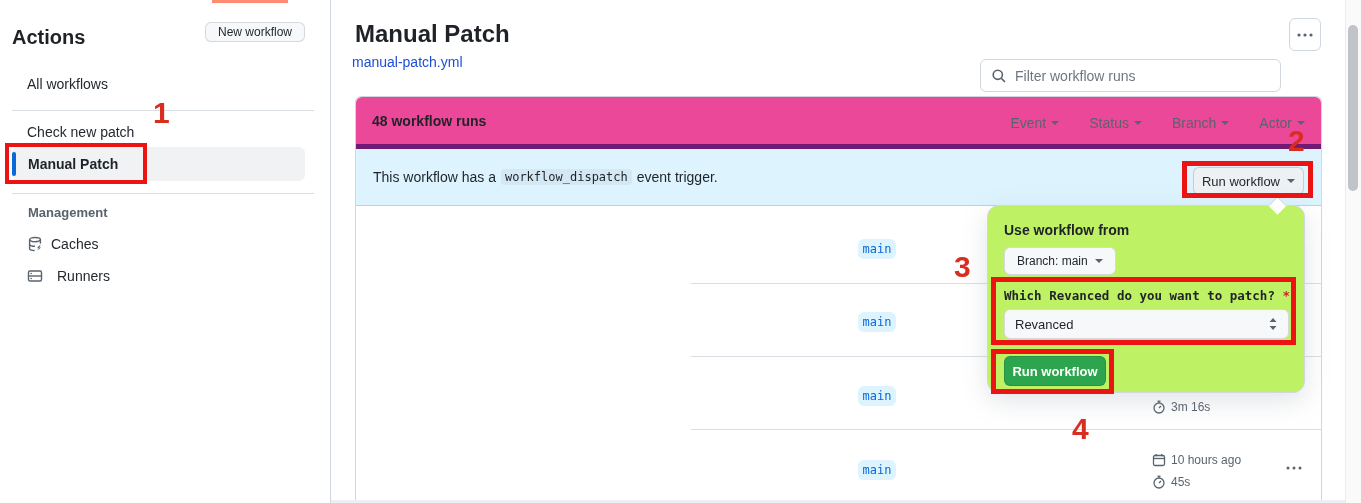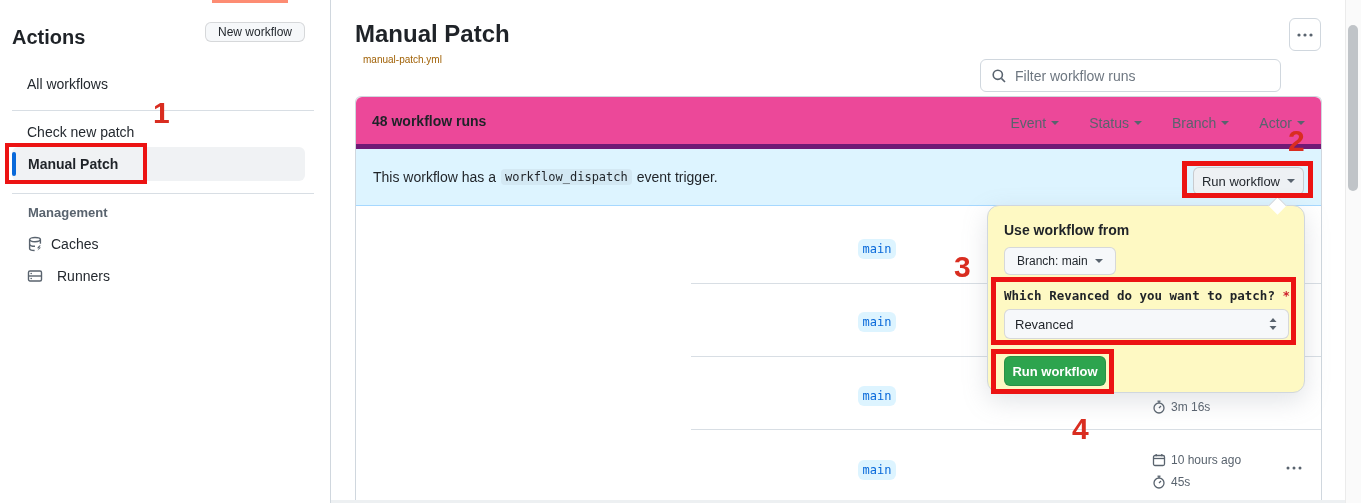--- a/index.html
+++ b/index.html
@@ -20,21 +20,21 @@
   .selected-pill { left: 12px; top: 147px; width: 293px; height: 34px; background: #f0f2f4; border-radius: 6px; cursor: pointer; }
   .selected-accent { left: 12px; top: 152px; width: 4px; height: 24px; background: #0969da; border-radius: 2px; }
   .selected-label { left: 28px; top: 156px; font-size: 14px; font-weight: 700; color: #1f2328; }
   .mgmt-heading { left: 28px; top: 205px; font-size: 13px; font-weight: 700; color: #59636e; }
   .mgmt-item-label { font-size: 14px; color: #24292f; }
   .side-icon { width: 16px; height: 16px; }
   .v-divider { left: 330px; top: 0; width: 1px; height: 503px; background: #d0d7de; }
 
   
   .page-title { left: 355px; top: 20px; font-size: 24px; font-weight: 600; color: #1f2328; }
-  .yml-link { left: 363px; top: 54px; font-size: 10px; color: #a16207; cursor: pointer; }
+  .yml-link { left: 352px; top: 54px; font-size: 14px; color: #1d4ed8; cursor: pointer; }
   .search-box { left: 980px; top: 18px; width: 301px; height: 33px; background: #fff; border: 1px solid #d0d7de;
     border-radius: 6px; display: flex; align-items: center; padding: 0 10px; gap: 8px; margin-top: 41px; }
   .search-box input { border: none; outline: none; flex: 1; font-size: 14px; color: #1f2328;
     font-family: "Liberation Sans", sans-serif; background: transparent; }
   .search-box input::placeholder { color: #6e7781; }
   .kebab-btn { left: 1289px; top: 18px; width: 32px; height: 33px; background: #fff; border: 1px solid #d0d7de;
     border-radius: 6px; display: flex; align-items: center; justify-content: center; cursor: pointer; }
 
   
   .runs-card { left: 355px; top: 96px; width: 967px; height: 407px; background: #fff;
@@ -56,21 +56,21 @@
     align-items: center; justify-content: center; gap: 7px; font-size: 13px; color: #24292f; cursor: pointer; }
   .row-sep { position: absolute; left: 335px; width: 630px; height: 1px; background: #d8dee4; }
   .branch-pill { position: absolute; left: 502px; width: 38px; height: 20px; line-height: 20px; text-align: center;
     font-family: "DejaVu Sans Mono", "Liberation Mono", monospace; font-size: 12px; color: #0969da;
     background: #ddf4ff; border-radius: 6px; cursor: pointer; }
   .run-meta { position: absolute; display: flex; align-items: center; gap: 5px; font-size: 12px; color: #59636e; }
   .row-kebab { position: absolute; left: 925px; top: 362px; width: 26px; height: 18px; display: flex;
     align-items: center; justify-content: center; cursor: pointer; }
 
   
-  .dispatch-panel { left: 987px; top: 205px; width: 318px; height: 188px; background: #fef9c3;
+  .dispatch-panel { left: 987px; top: 205px; width: 318px; height: 188px; background: #bef264;
     border: 1px solid #d0d7de; border-radius: 12px; box-shadow: 0 8px 24px rgba(140,149,159,0.25); z-index: 5; }
   .panel-notch { position: absolute; left: 283px; top: -7px; width: 13px; height: 13px; background: #fff;
     border-left: 1px solid #d0d7de; border-top: 1px solid #d0d7de; transform: rotate(45deg); }
   .panel-heading { position: absolute; left: 16px; top: 16px; font-size: 14px; font-weight: 700; color: #1f2328; }
   .branch-select-btn { position: absolute; left: 16px; top: 41px; height: 28px; padding: 0 12px;
     background: #f6f8fa; border: 1px solid rgba(31,35,40,0.15); border-radius: 6px; display: flex;
     align-items: center; gap: 7px; font-size: 12px; color: #24292f; cursor: pointer; }
   .input-label { position: absolute; left: 16px; top: 82px; font-family: "DejaVu Sans Mono", "Liberation Mono", monospace;
     font-size: 12.5px; font-weight: 700; color: #1f2328; }
   .required-mark { color: #cf222e; }

